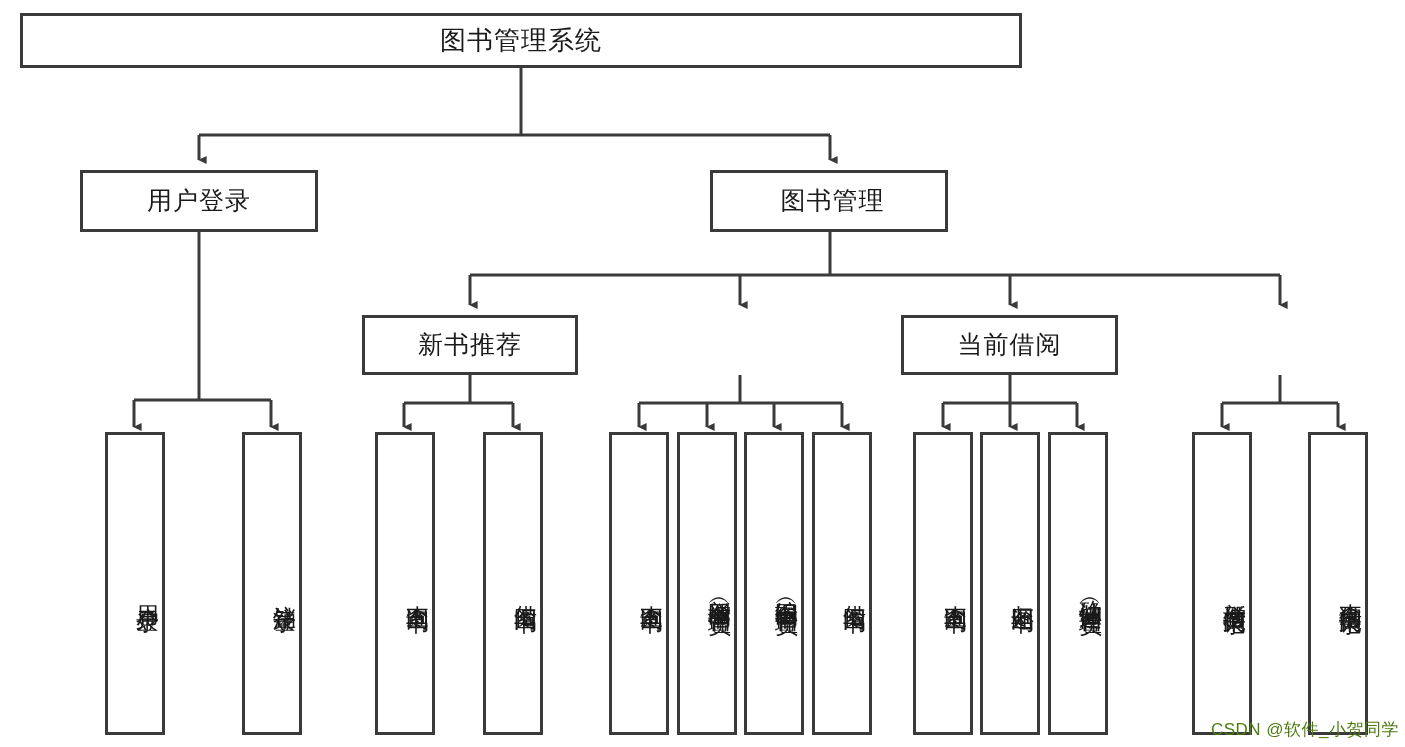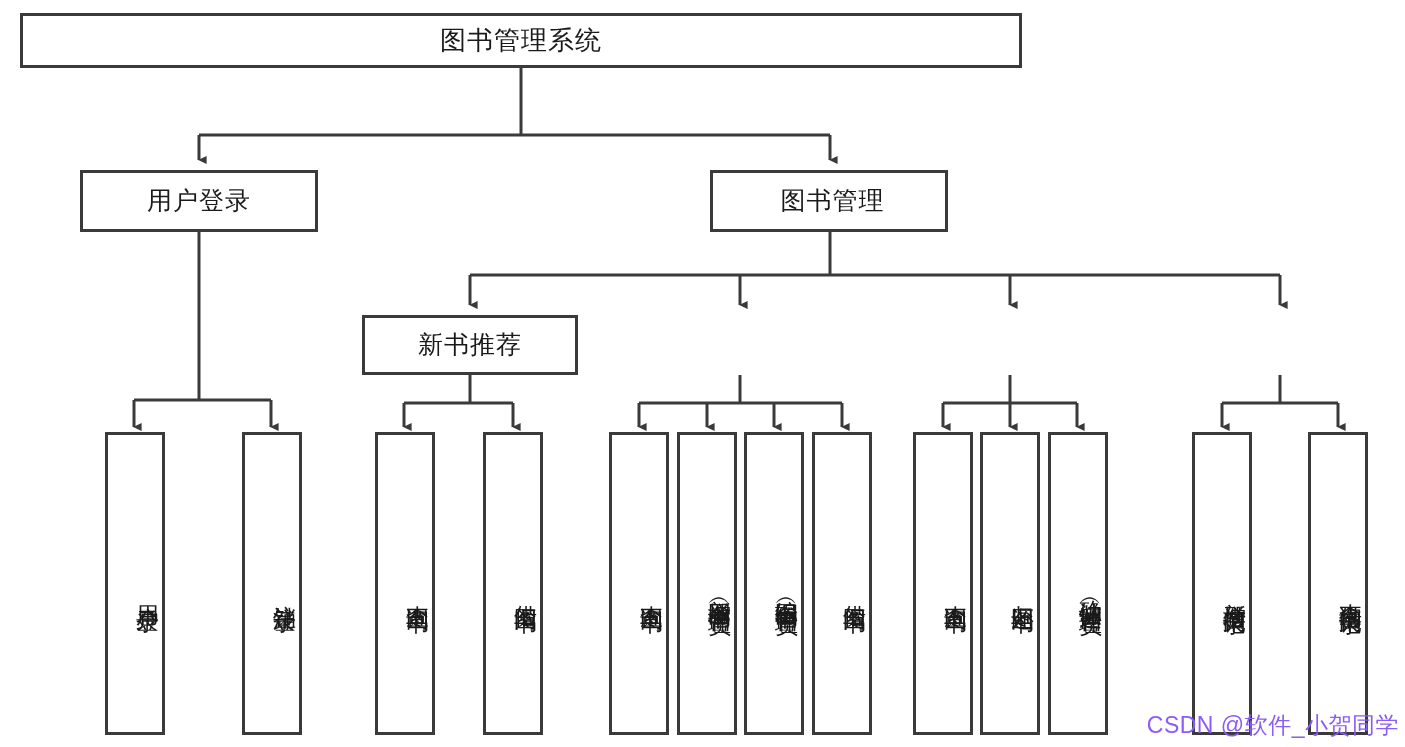--- a/index.html
+++ b/index.html
@@ -54,22 +54,22 @@
     justify-content: center;
   }
   .node-label {
     display: block;
     white-space: nowrap;
   }
   .watermark {
     position: absolute;
     right: 6px;
     bottom: 6px;
-    font-size: 23px;
-    color: #8b5cf6;
+    font-size: 17px;
+    color: #4d7c0f;
     letter-spacing: 0.5px;
     white-space: nowrap;
   }
 </style>
 </head>
 <body>
 
 <div id="canvas">
 
   <svg class="wires" viewBox="0 0 1405 747">
@@ -129,20 +129,23 @@
   <div class="node h-node" style="left:80px; top:170px; width:238px; height:62px;">
     <span class="node-label">用户登录</span>
   </div>
   <div class="node h-node" style="left:710px; top:170px; width:238px; height:62px;padding-left:7px;">
     <span class="node-label">图书管理</span>
   </div>
 
   <div class="node h-node" style="left:362px; top:315px; width:216px; height:60px;">
     <span class="node-label">新书推荐</span>
   </div>
+  <div class="node h-node" style="left:901px; top:315px; width:217px; height:60px;">
+    <span class="node-label">当前借阅</span>
+  </div>
 
   <div class="node v-node" style="left:105px; top:432px; width:60px; height:303px;">
     <span class="node-label">用户登录</span>
   </div>
   <div class="node v-node" style="left:242px; top:432px; width:60px; height:303px;">
     <span class="node-label">注销登录</span>
   </div>
 
   <div class="node v-node" style="left:375px; top:432px; width:60px; height:303px;">
     <span class="node-label">查询图书</span>

